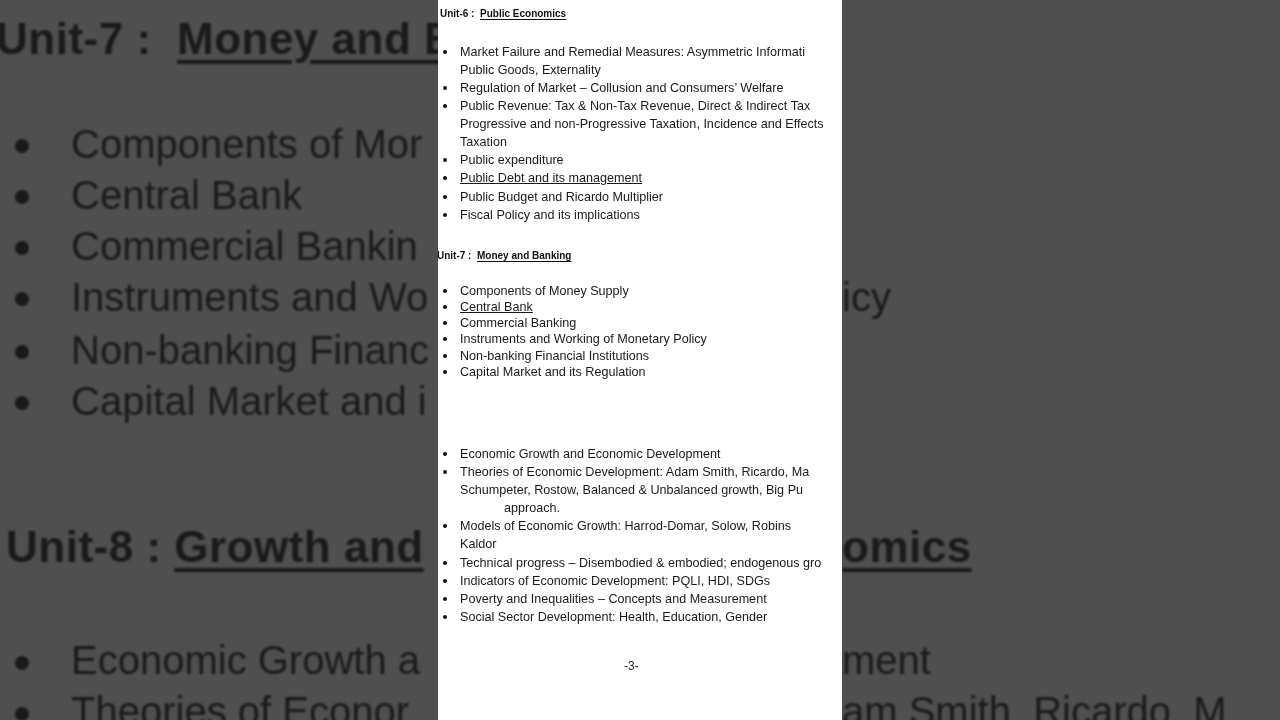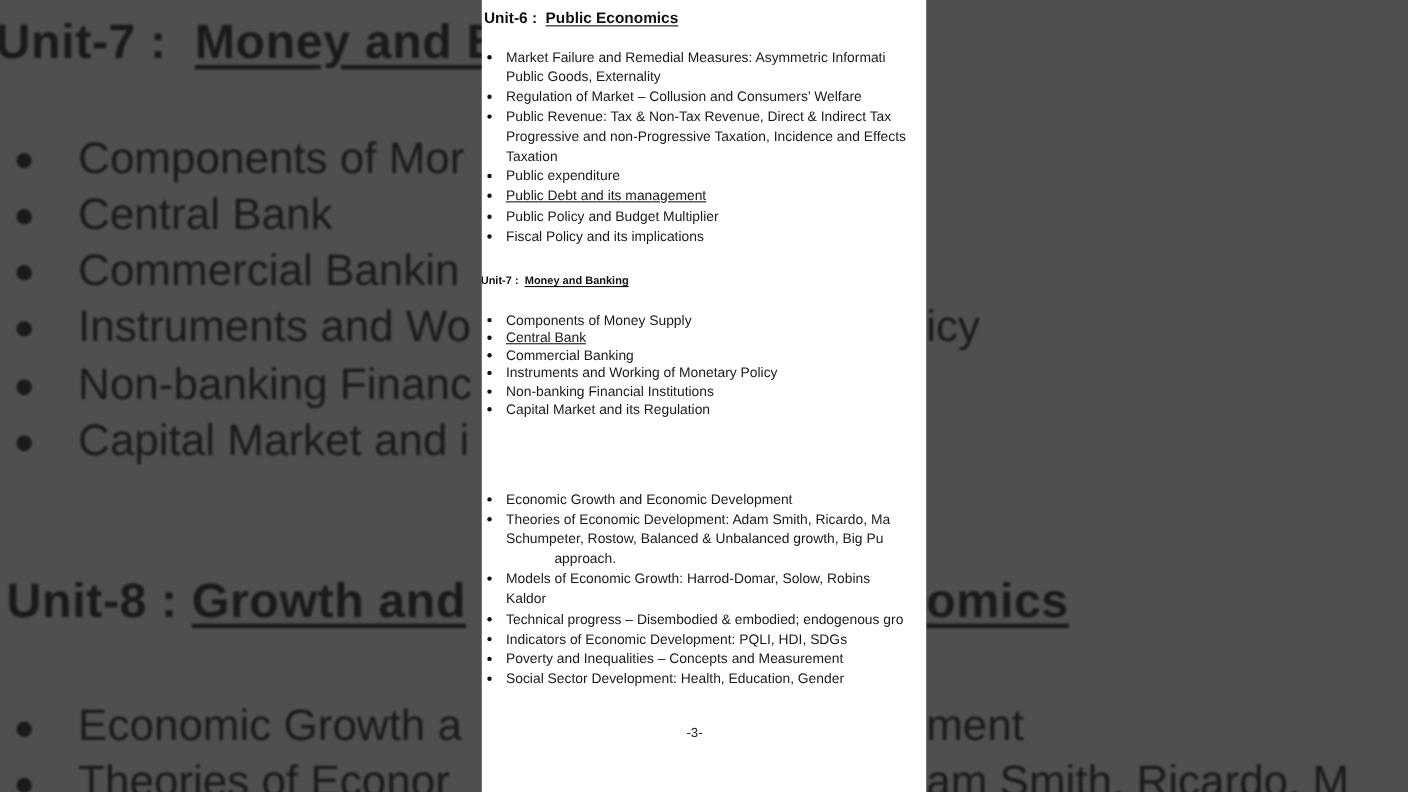--- a/index.html
+++ b/index.html
@@ -63,21 +63,21 @@
       width: 404px;
       height: 720px;
       background: #ffffff;
       overflow: hidden;
       z-index: 2;
       color: #111;
     }
     .unit-heading {
       position: absolute;
       font-weight: bold;
-      font-size: 14px;
+      font-size: 10px;
       white-space: nowrap;
       color: #111;
     }
     .unit-heading .title {
       text-decoration: underline;
       text-underline-offset: 2px;
     }
     .item {
       position: absolute;
       left: 0;
@@ -173,21 +173,21 @@
     <div class="item" style="top:151px;">
       <span class="dot"></span>
       <span class="txt" style="top:0;">Public expenditure</span>
     </div>
     <div class="item" style="top:169px;">
       <span class="dot"></span>
       <span class="txt" style="top:0;text-decoration:underline;">Public Debt and its management</span>
     </div>
     <div class="item" style="top:188px;">
       <span class="dot"></span>
-      <span class="txt" style="top:0;">Public Policy and Budget Multiplier</span>
+      <span class="txt" style="top:0;">Public Budget and Ricardo Multiplier</span>
     </div>
     <div class="item" style="top:206px;">
       <span class="dot"></span>
       <span class="txt" style="top:0;">Fiscal Policy and its implications</span>
     </div>
 
     <div class="unit-heading" style="left:-1px; top:250px; font-size:10px;">
       <span>Unit-7 :</span>&nbsp;
       <span class="title">Money and Banking</span>
     </div>

